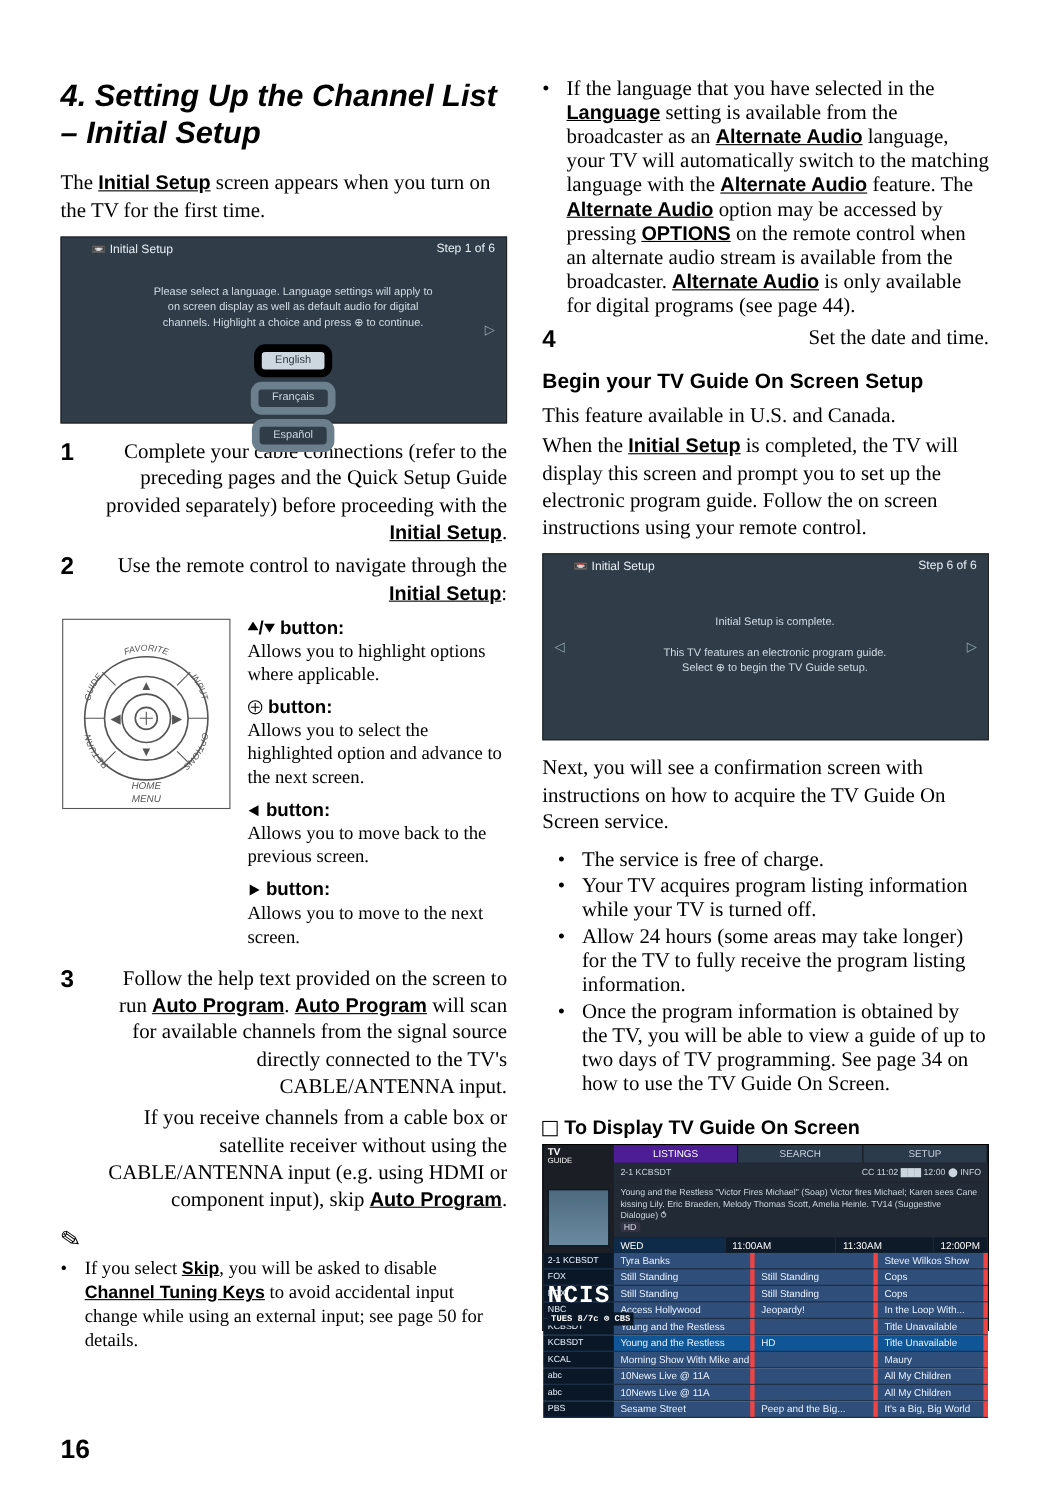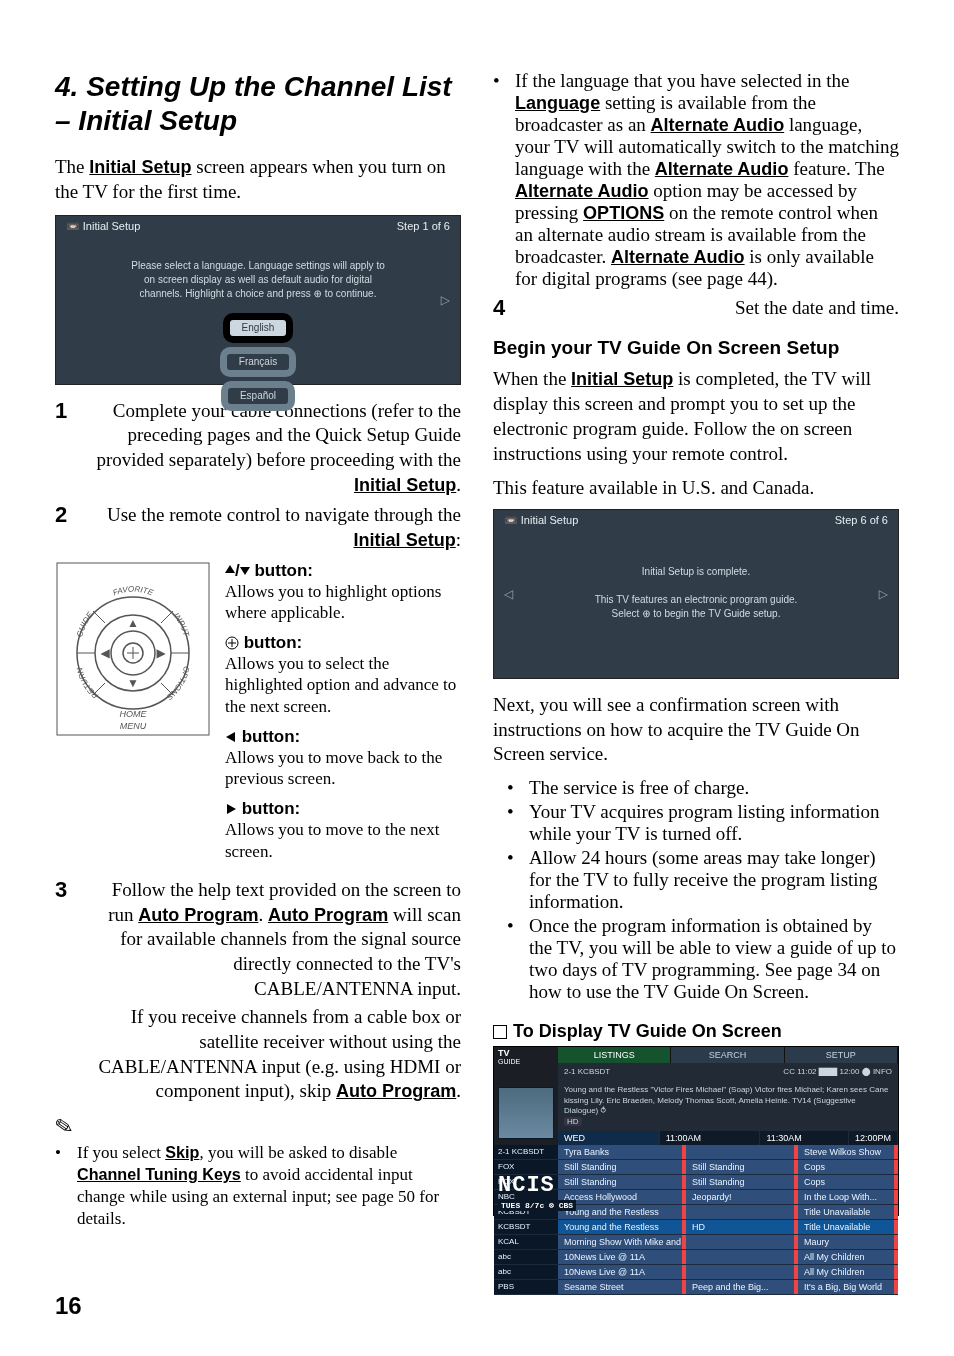--- a/index.html
+++ b/index.html
@@ -76,20 +76,21 @@
   .tv-screen {
     background: #303d49;
     color: #cfe0ea;
     font-family: Arial, Helvetica, sans-serif;
     font-size: 11px;
     width: 100%;
     height: 170px;
     margin: 8px 0 14px 0;
     position: relative;
     border: 1px solid #222;
+    padding-left: 17px;
   }
   .tv-header {
     display: flex; justify-content: space-between;
     padding: 4px 10px;
     font-size: 11px;
     color: #e6eef3;
   }
   .tv-body {
     text-align: center;
     padding: 22px 30px 6px 30px;
@@ -132,21 +133,21 @@
     margin: 16px 0 8px 0;
     line-height:1.2;
   }
   .checkbox-heading {
     display:flex; align-items:flex-start; gap:6px; margin-top:18px;
   }
   .checkbox-heading .box {
     width:14px; height:14px; border:1.5px solid #000; margin-top:4px; flex-shrink:0;
   }
   .pagefoot {
-    position:absolute; bottom:36px; left:55px;
+    position:absolute; bottom:24px; left:55px;
     font-family: Arial, Helvetica, sans-serif; font-weight:bold;
     font-size:24px;
   }
   
   .remote-svg { width:156px; height:176px; }
   .tvguide-img {
     width: 100%;
     height: 170px;
     background: #1b1e24;
     border:1px solid #000;
@@ -157,21 +158,21 @@
   .tvguide-rows { font-size:9px; color:#e9f3ff; }
   .tvguide-row { display:flex; background:#304e7a; border-bottom:1px solid #1b2a3d; }
   .tvguide-row.sel { background:#105696; }
   .tvguide-cell { padding:2px 6px; border-right:4px solid #ef4444; overflow:hidden; white-space:nowrap; }
   .tvguide-ch { width:64px; background:#0a1727; font-size:8px; display:flex; align-items:center; padding-left:4px; }
   .tvguide-c1 { width:128px; }
   .tvguide-c2 { width:112px; }
   .tvguide-c3 { flex:1; }
   .tvguide-tabs { display:flex; font-size:9px; color:#c6d0db; }
   .tvguide-tabs > div { flex:1; text-align:center; padding:3px 0; background:#2b3b4c; border-right:1px solid #111;}
-  .tvguide-tabs > div.active { background:#14532d; color:#fff; }
+  .tvguide-tabs > div.active { background:#4c1d95; color:#fff; }
   .tvguide-meta { background:#222b35; color:#cbd6df; font-size:8px; padding:4px 6px; line-height:1.3; }
   .tvguide-head { display:flex; font-size:9px; color:#fff; background:#0f1a28; }
   .tvguide-head > div { padding:2px 6px; border-right:1px solid #1b2a3d;}
   .ncis {
     position:absolute; left:4px; bottom:4px; color:#fff;
     font-family: Liberation Mono, monospace; font-weight:bold;
   }
   .ncis .big { font-size:22px; letter-spacing:1px; }
   .ncis .sub { font-size:8px; background:#0a1727; padding:1px 3px; display:block; margin-top:2px;}
   .preview { position:absolute; left:4px; top:40px; width:56px; height:52px; background: linear-gradient(#4d6a7e,#6b8aa1); border:1px solid #0a1a28;}
@@ -338,24 +339,24 @@
           <span>If the language that you have selected in the </span><span class="bold-inline">Language</span><span> setting is available from the broadcaster as an </span><span class="bold-inline">Alternate Audio</span><span> language, your TV will automatically switch to the matching language with the </span><span class="bold-inline">Alternate Audio</span><span> feature. The </span><span class="bold-inline">Alternate Audio</span><span> option may be accessed by pressing </span><span class="bold-inline">OPTIONS</span><span> on the remote control when an alternate audio stream is available from the broadcaster. </span><span class="bold-inline">Alternate Audio</span><span> is only available for digital programs (see page 44).</span>
         </div>
       </div>
 
       <div class="numstep" style="margin-top:6px;">
         <div class="num">4</div>
         <div class="txt">Set the date and time.</div>
       </div>
 
       <div class="h3">Begin your TV Guide On Screen Setup</div>
+      <p class="body" style="margin-bottom:2px;">This feature available in U.S. and Canada.</p>
       <p class="body">
         <span>When the </span><span class="bold-inline">Initial Setup</span><span> is completed, the TV will display this screen and prompt you to set up the electronic program guide. Follow the on screen instructions using your remote control.</span>
       </p>
-      <p class="body" style="margin-bottom:2px;">This feature available in U.S. and Canada.</p>
 
       <div class="tv-screen">
         <div class="tv-header">
           <span>📼 <span>Initial Setup</span></span>
           <span>Step 6 of 6</span>
         </div>
         <div class="tv-body" style="padding-top:34px;">
           <div>Initial Setup is complete.</div>
           <div style="height:14px"></div>
           <div>This TV features an electronic program guide.</div>

